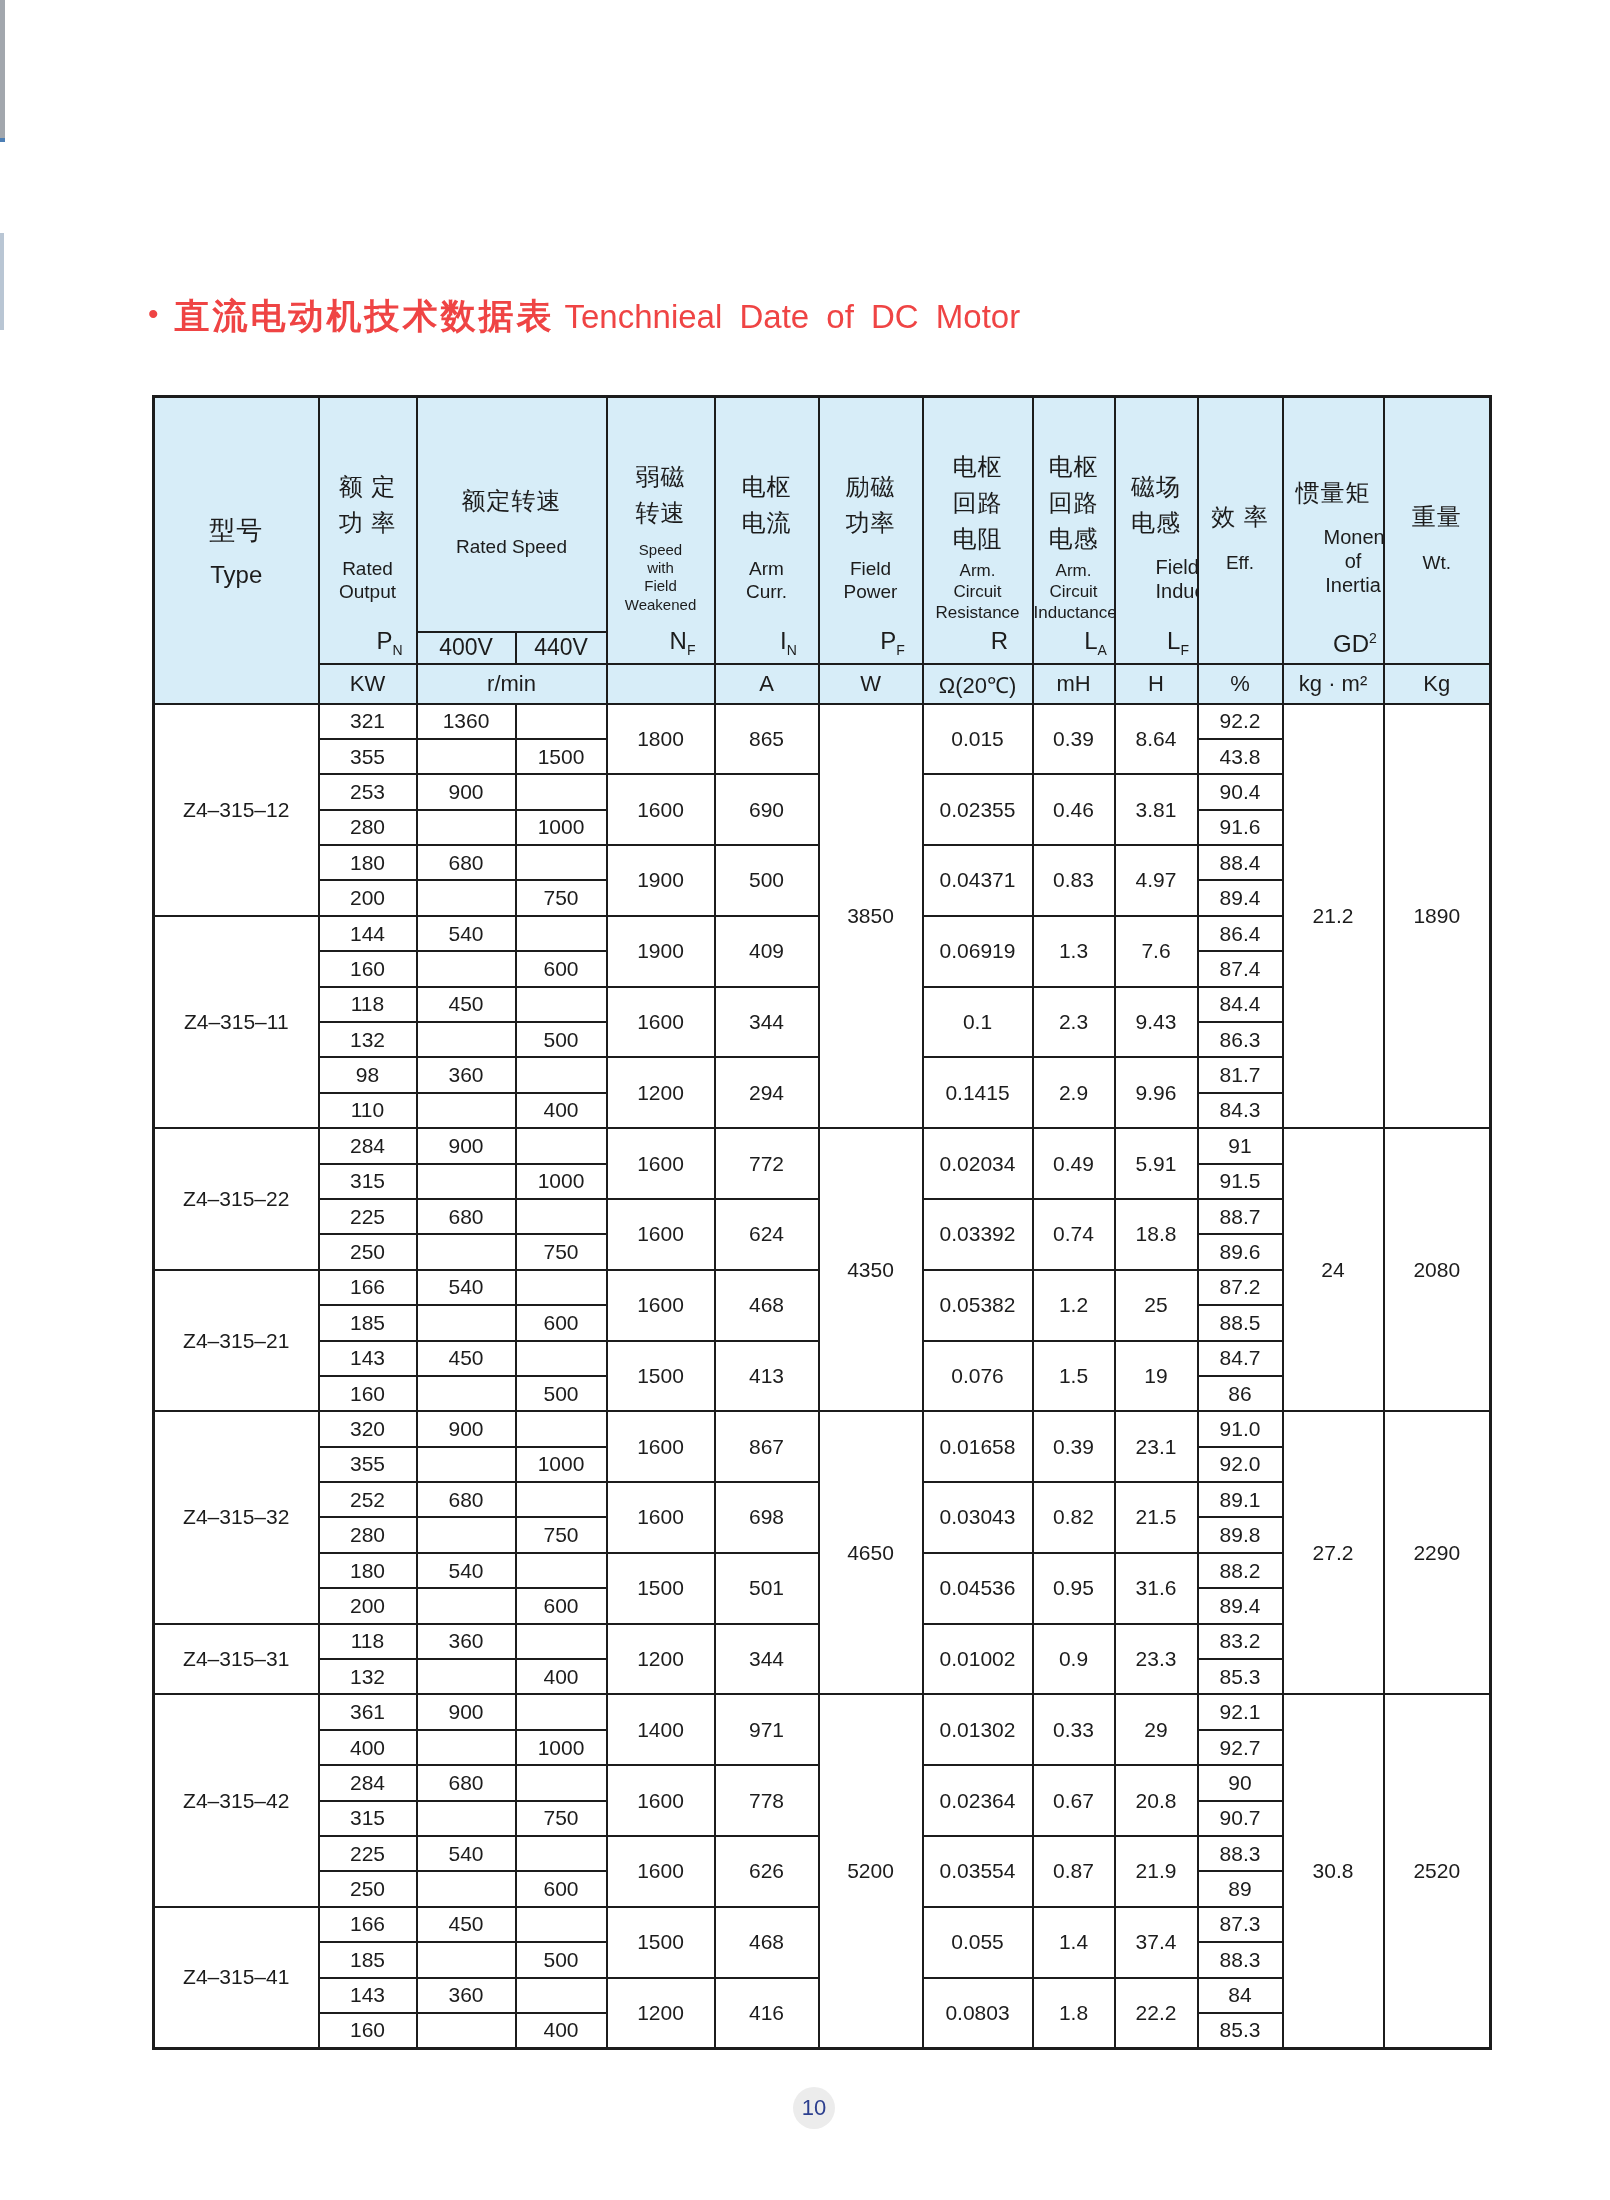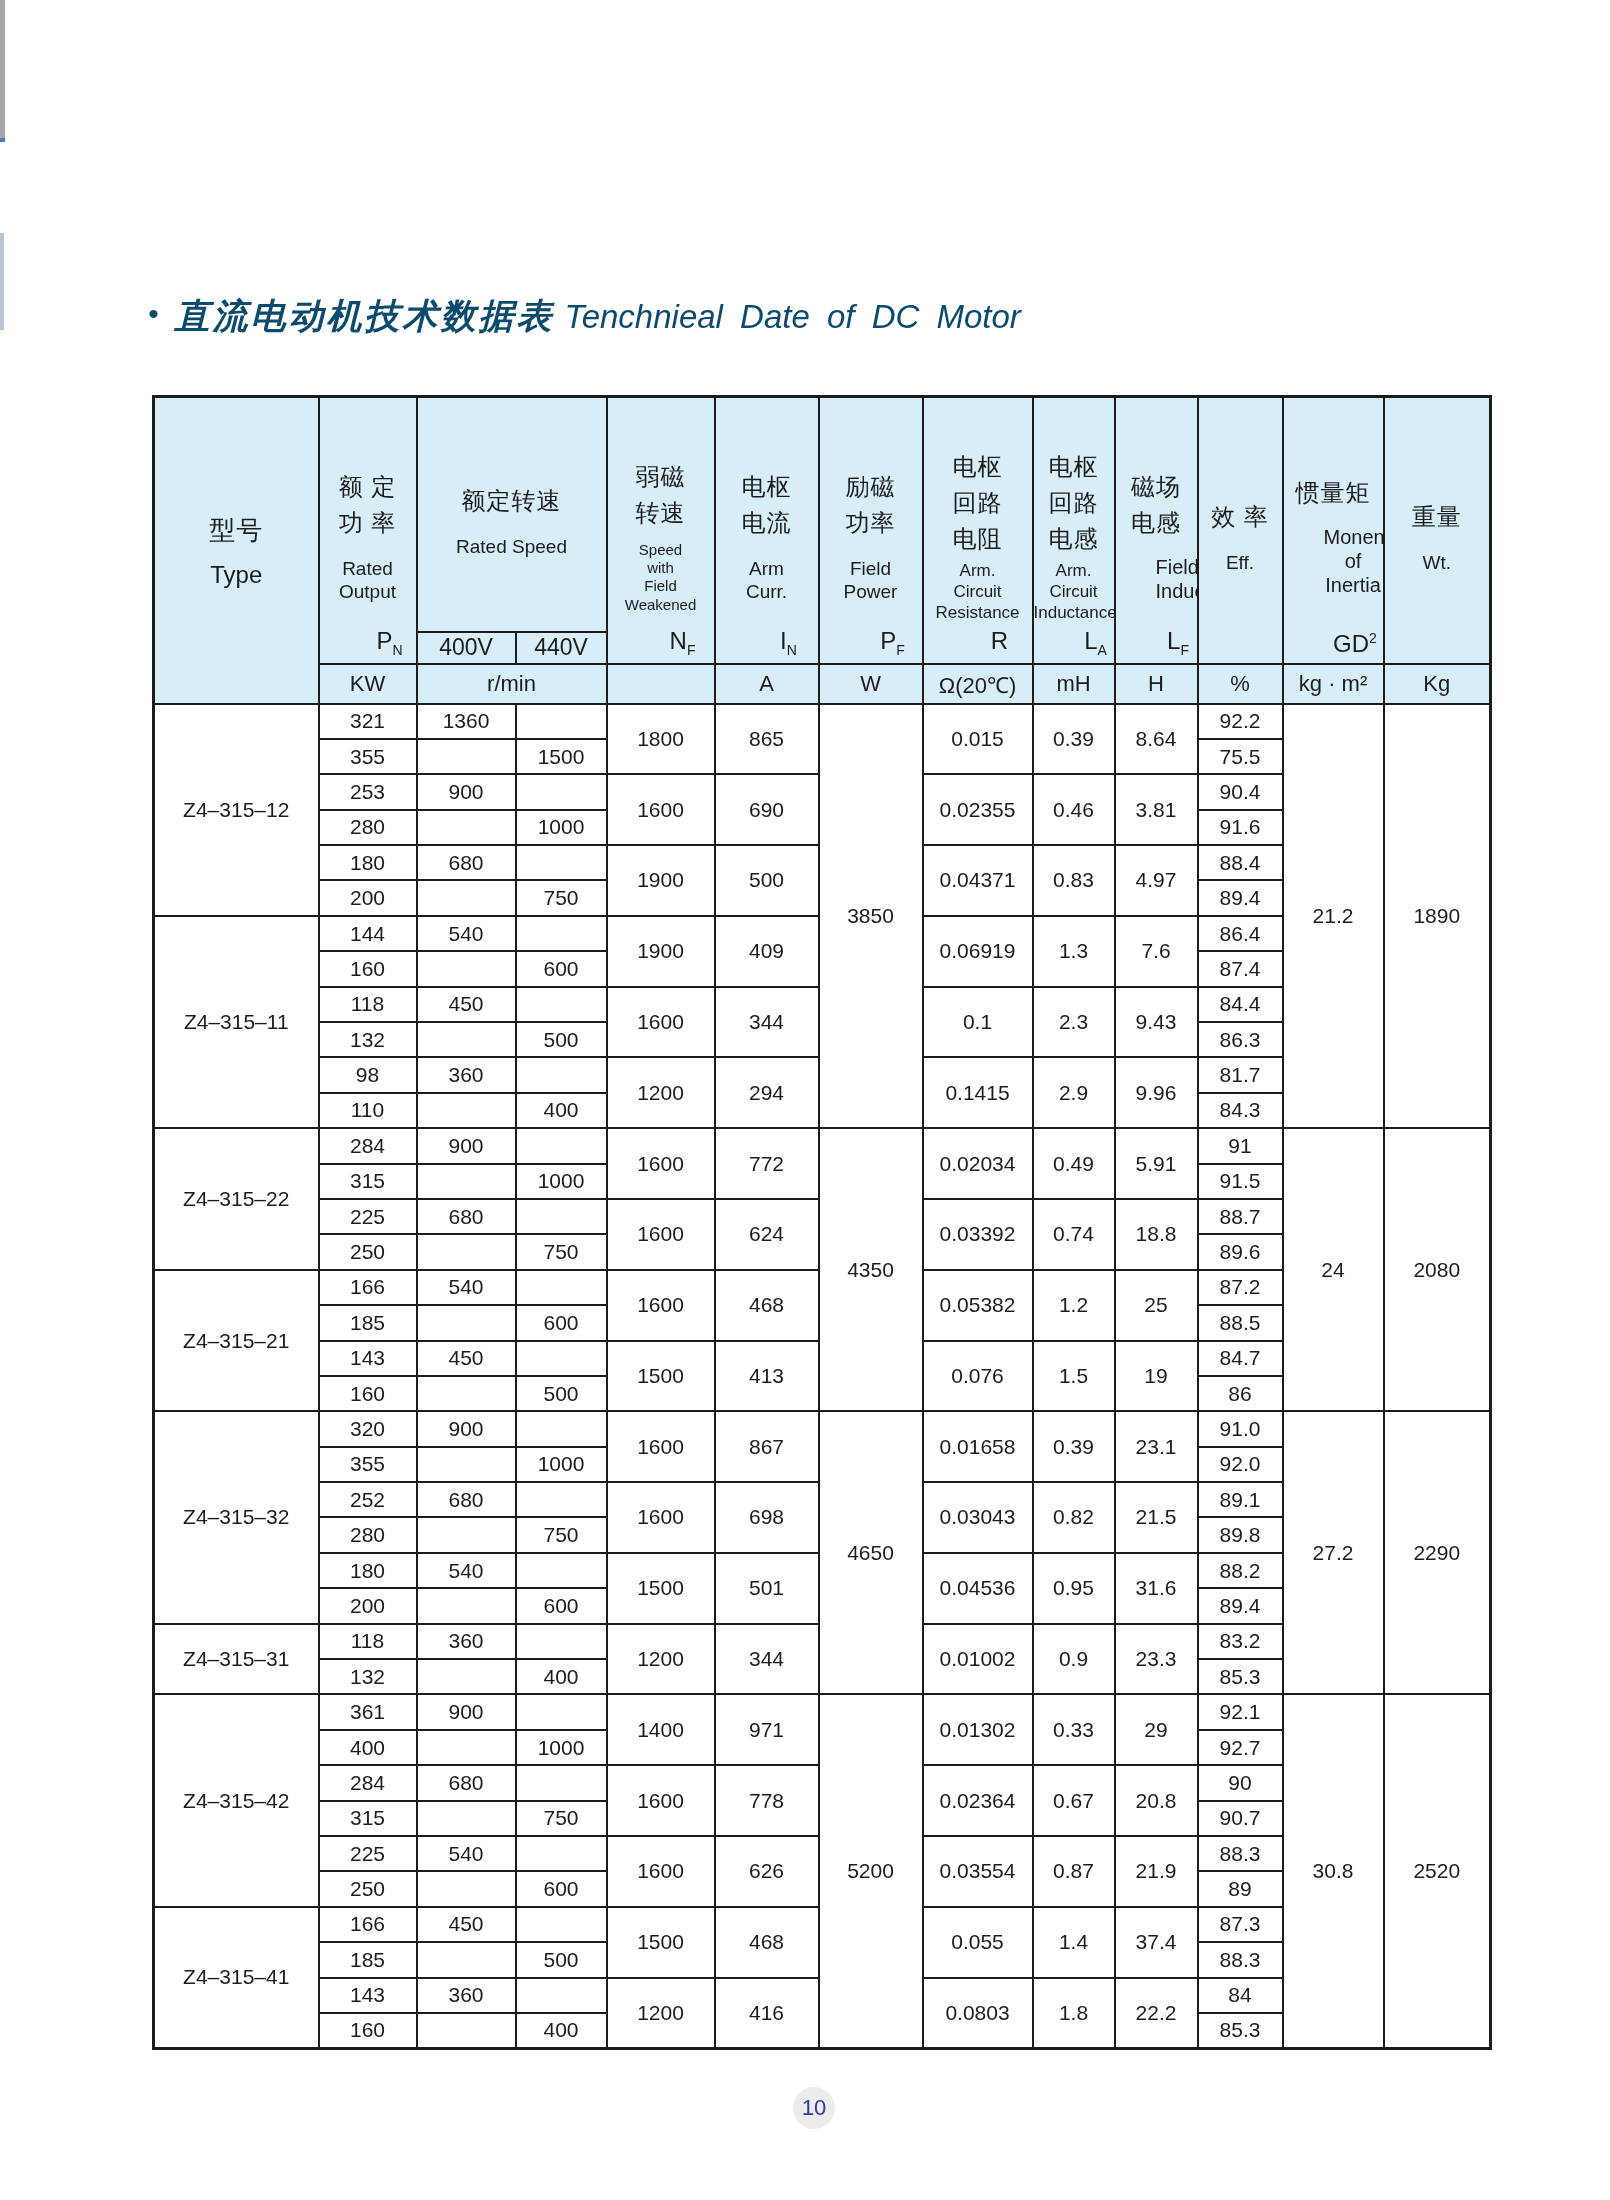--- a/index.html
+++ b/index.html
@@ -10,21 +10,21 @@
     color:#1c1c1c;
     position:relative;
     overflow:hidden;
   }
   
   .artifact-top    { position:absolute; left:0; top:0;     width:5px; height:138px; background:#a2a7ad; }
   .artifact-tick   { position:absolute; left:0; top:138px; width:5px; height:4px;   background:#4d7fb5; }
   .artifact-mid    { position:absolute; left:0; top:233px; width:4px; height:97px;  background:#b9c6d4; }
 
   
-  .title { position:absolute; left:148px; top:293px; color:#0c4a6e; white-space:nowrap;font-style:italic; }
+  .title { position:absolute; left:148px; top:293px; color:#ef4444; white-space:nowrap; }
   .title .bullet { font-size:30px; vertical-align:4px; margin-right:16px; }
   .title .zh { font-size:35px; font-weight:bold; letter-spacing:3px; }
   .title .en { font-size:33px; font-weight:normal; margin-left:10px; word-spacing:8px; }
 
   
   table.spec {
     position:absolute; left:152px; top:395px;
     width:1337px; table-layout:fixed;
     border-collapse:collapse;
     border:3px solid #1c1c1c;
@@ -204,21 +204,21 @@
         <td rowspan="2">0.39</td>
         <td rowspan="2">8.64</td>
         <td>92.2</td>
         <td rowspan="12">21.2</td>
         <td rowspan="12">1890</td>
       </tr>
       <tr>
         <td>355</td>
         <td></td>
         <td>1500</td>
-        <td>75.5</td>
+        <td>43.8</td>
       </tr>
       <tr>
         <td>253</td>
         <td>900</td>
         <td></td>
         <td rowspan="2">1600</td>
         <td rowspan="2">690</td>
         <td rowspan="2">0.02355</td>
         <td rowspan="2">0.46</td>
         <td rowspan="2">3.81</td>

